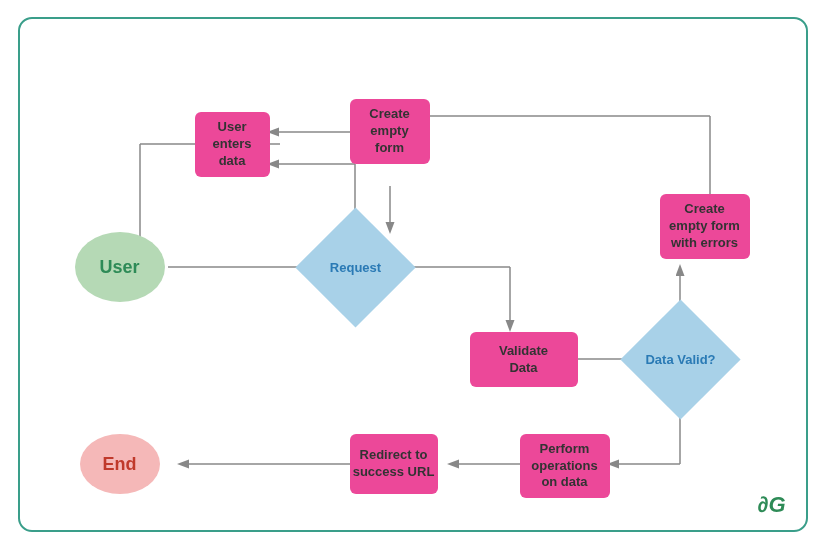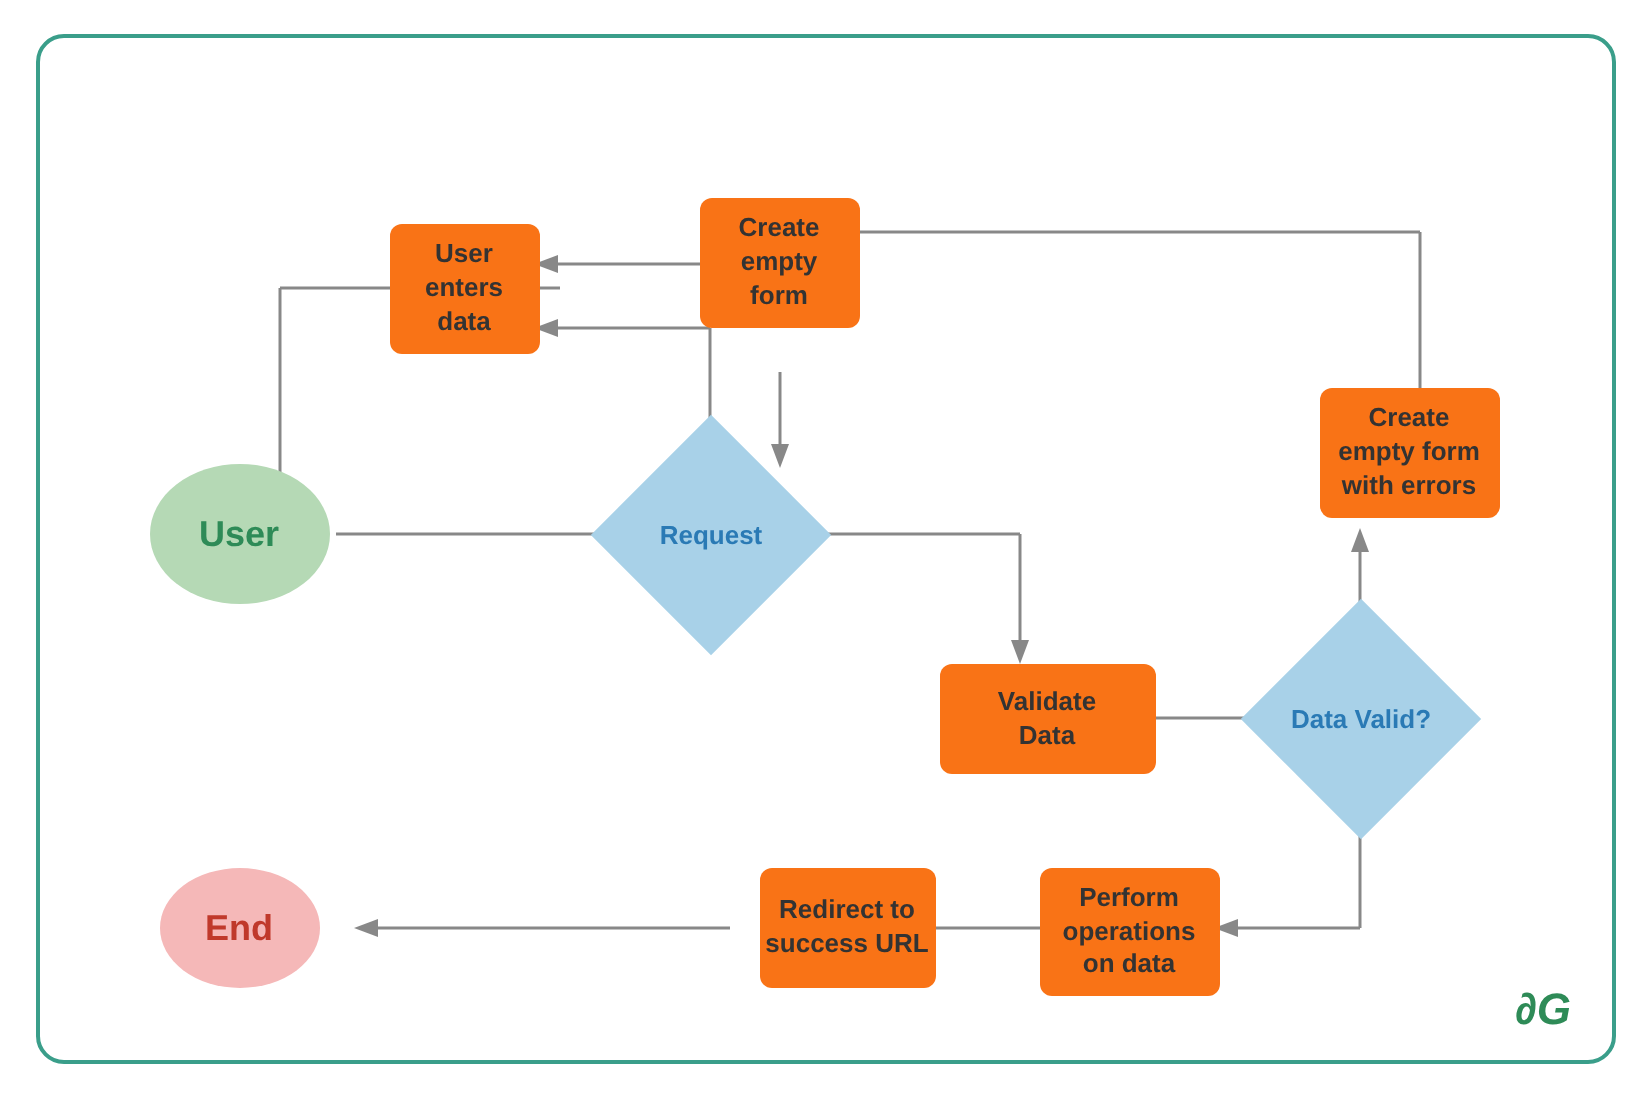--- a/index.html
+++ b/index.html
@@ -31,21 +31,21 @@
     }
     .node-ellipse {
       border-radius: 50%;
       background: #b5d9b5;
     }
     .node-ellipse-red {
       border-radius: 50%;
       background: #f5b8b8;
     }
     .node-rect {
-      background: #f97316;
+      background: #ec4899;
       border-radius: 6px;
     }
     .node-diamond {
       background: #a8d1e8;
       transform: rotate(45deg);
     }
     .node-diamond-label {
       transform: rotate(-45deg);
       display: flex;
       align-items: center;
@@ -156,21 +156,21 @@
   </div>
 
   <div class="node node-rect" style="width:90px;height:65px;left:640px;top:175px;">
     <span class="node-label">Create<br>empty form<br>with errors</span>
   </div>
 
   <div class="node node-rect" style="width:108px;height:55px;left:450px;top:313px;">
     <span class="node-label">Validate<br>Data</span>
   </div>
 
-  <div class="node node-rect" style="width:88px;height:60px;left:360px;top:415px;">
+  <div class="node node-rect" style="width:88px;height:60px;left:330px;top:415px;">
     <span class="node-label">Redirect to<br>success URL</span>
   </div>
 
   <div class="node node-rect" style="width:90px;height:64px;left:500px;top:415px;">
     <span class="node-label">Perform<br>operations<br>on data</span>
   </div>
 
   <div class="node node-diamond" style="width:85px;height:85px;left:293px;top:206px;">
     <div class="node-diamond-label">
       <span class="node-label-blue">Request</span>

